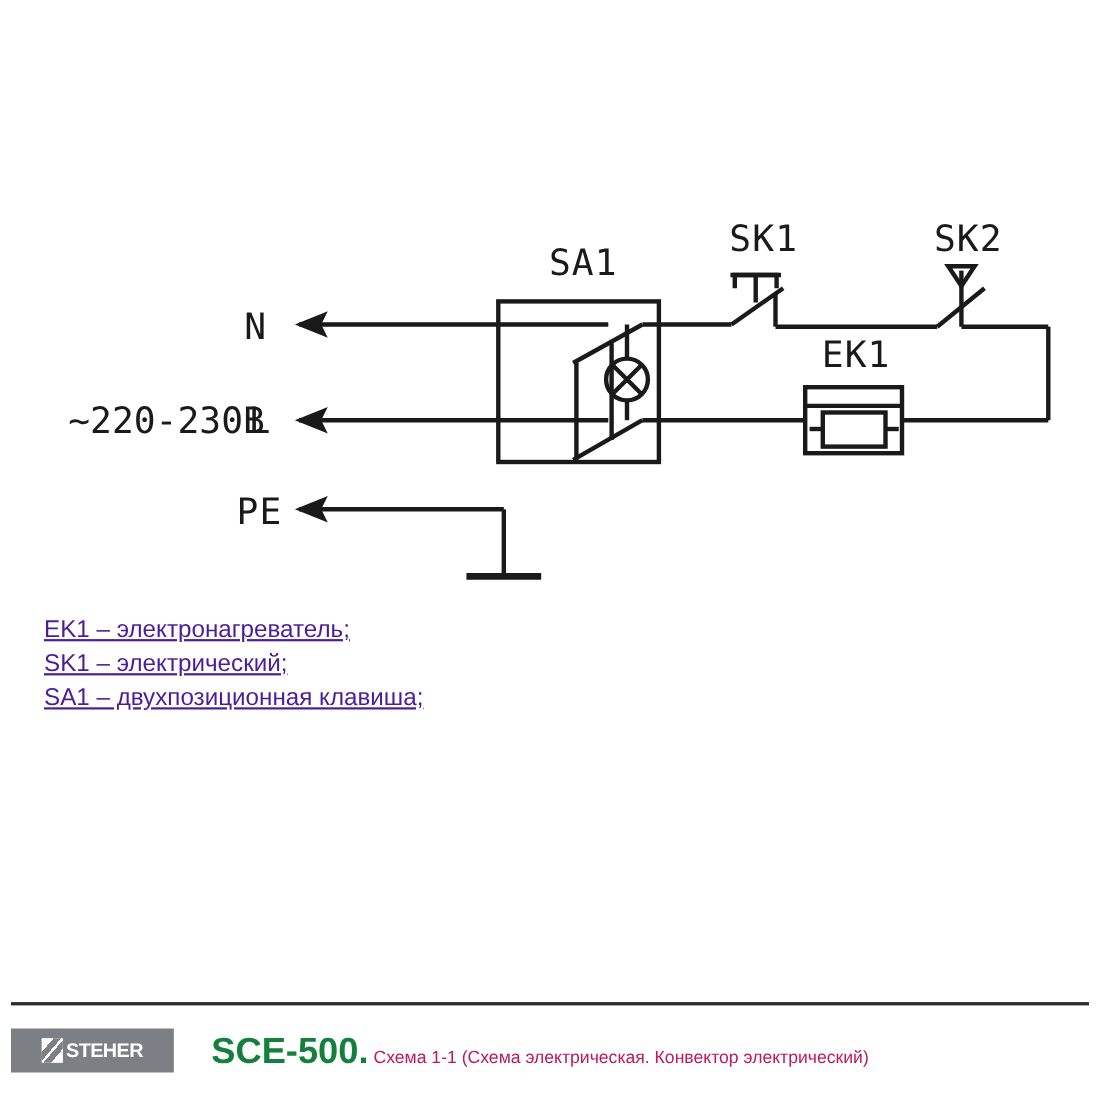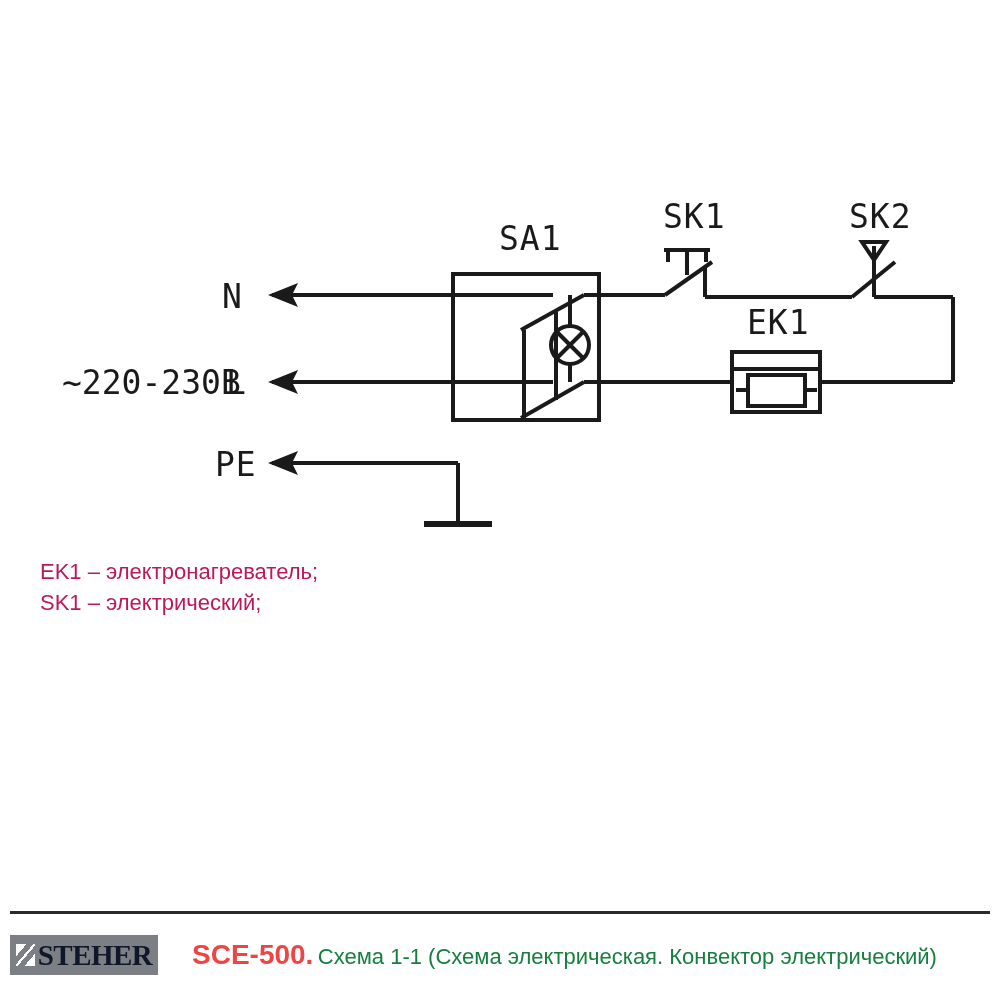--- a/index.html
+++ b/index.html
@@ -24,22 +24,23 @@
   .legend-block {
     position: absolute;
     left: 40px;
     top: 556px;
     width: 620px;
   }
   .legend-line {
     font-family: "Liberation Sans", sans-serif;
     font-size: 22px;
     line-height: 31px;
-    color: #be185d;
+    color: #4c1d95;
     white-space: nowrap;
+    text-decoration: underline;
   }
   .footer-rule {
     position: absolute;
     left: 10px;
     top: 911px;
     width: 980px;
     height: 3px;
     background: #2b2b2b;
   }
   .footer-bar {
@@ -71,42 +72,42 @@
     left: 0; top: 0;
     width: 19px; height: 22px;
     background: linear-gradient(to bottom right,
        #ffffff 0%, #ffffff 28%,
        #7c7f83 28%, #7c7f83 46%,
        #ffffff 46%, #ffffff 54%,
        #7c7f83 54%, #7c7f83 72%,
        #ffffff 72%, #ffffff 100%);
   }
   .logo-word {
-    font-family: Liberation Serif, serif;
+    font-family: Liberation Sans, sans-serif;
     font-weight: bold;
-    font-size: 29px;
+    font-size: 18px;
     letter-spacing: -0.5px;
-    color: #0f172a;
+    color: #ffffff;
     line-height: 1;
   }
   .footer-caption {
     margin-left: 34px;
     white-space: nowrap;
     color: #2b2b2b;
   }
   .cap-model {
     font-family: "Liberation Sans", sans-serif;
     font-weight: bold;
-    font-size: 28px;
-    color: #ef4444;
+    font-size: 33px;
+    color: #15803d;
   }
   .cap-desc {
     font-family: "Liberation Sans", sans-serif;
-    font-size: 22px;
-    color: #15803d;
+    font-size: 16px;
+    color: #be185d;
   }
   svg text.tech {
     font-family: "DejaVu Sans Mono", monospace;
     fill: #1a1a1a;
   }
 </style>
 </head>
 <body>
 
 <svg id="diagram-canvas" viewBox="0 0 1000 1000">
@@ -183,20 +184,21 @@
 
   <text class="tech" x="222" y="308" font-size="33" letter-spacing="1">N</text>
   <text class="tech" x="226" y="394" font-size="33" letter-spacing="1">L</text>
   <text class="tech" x="215" y="476" font-size="33" letter-spacing="1">PE</text>
   <text class="tech" x="62" y="394" font-size="33" letter-spacing="0">~220-230В</text>
 </svg>
 
 <div class="legend-block">
   <div class="legend-line">EK1 – электронагреватель;</div>
   <div class="legend-line">SK1 – электрический;</div>
+  <div class="legend-line">SA1 – двухпозиционная клавиша;</div>
 </div>
 
 <div class="footer-rule"></div>
 <div class="footer-bar">
   <div class="logo-box">
     <span class="logo-glyph"></span>
     <span class="logo-word">STEHER</span>
   </div>
   <div class="footer-caption">
     <span class="cap-model">SCE-500.</span>

